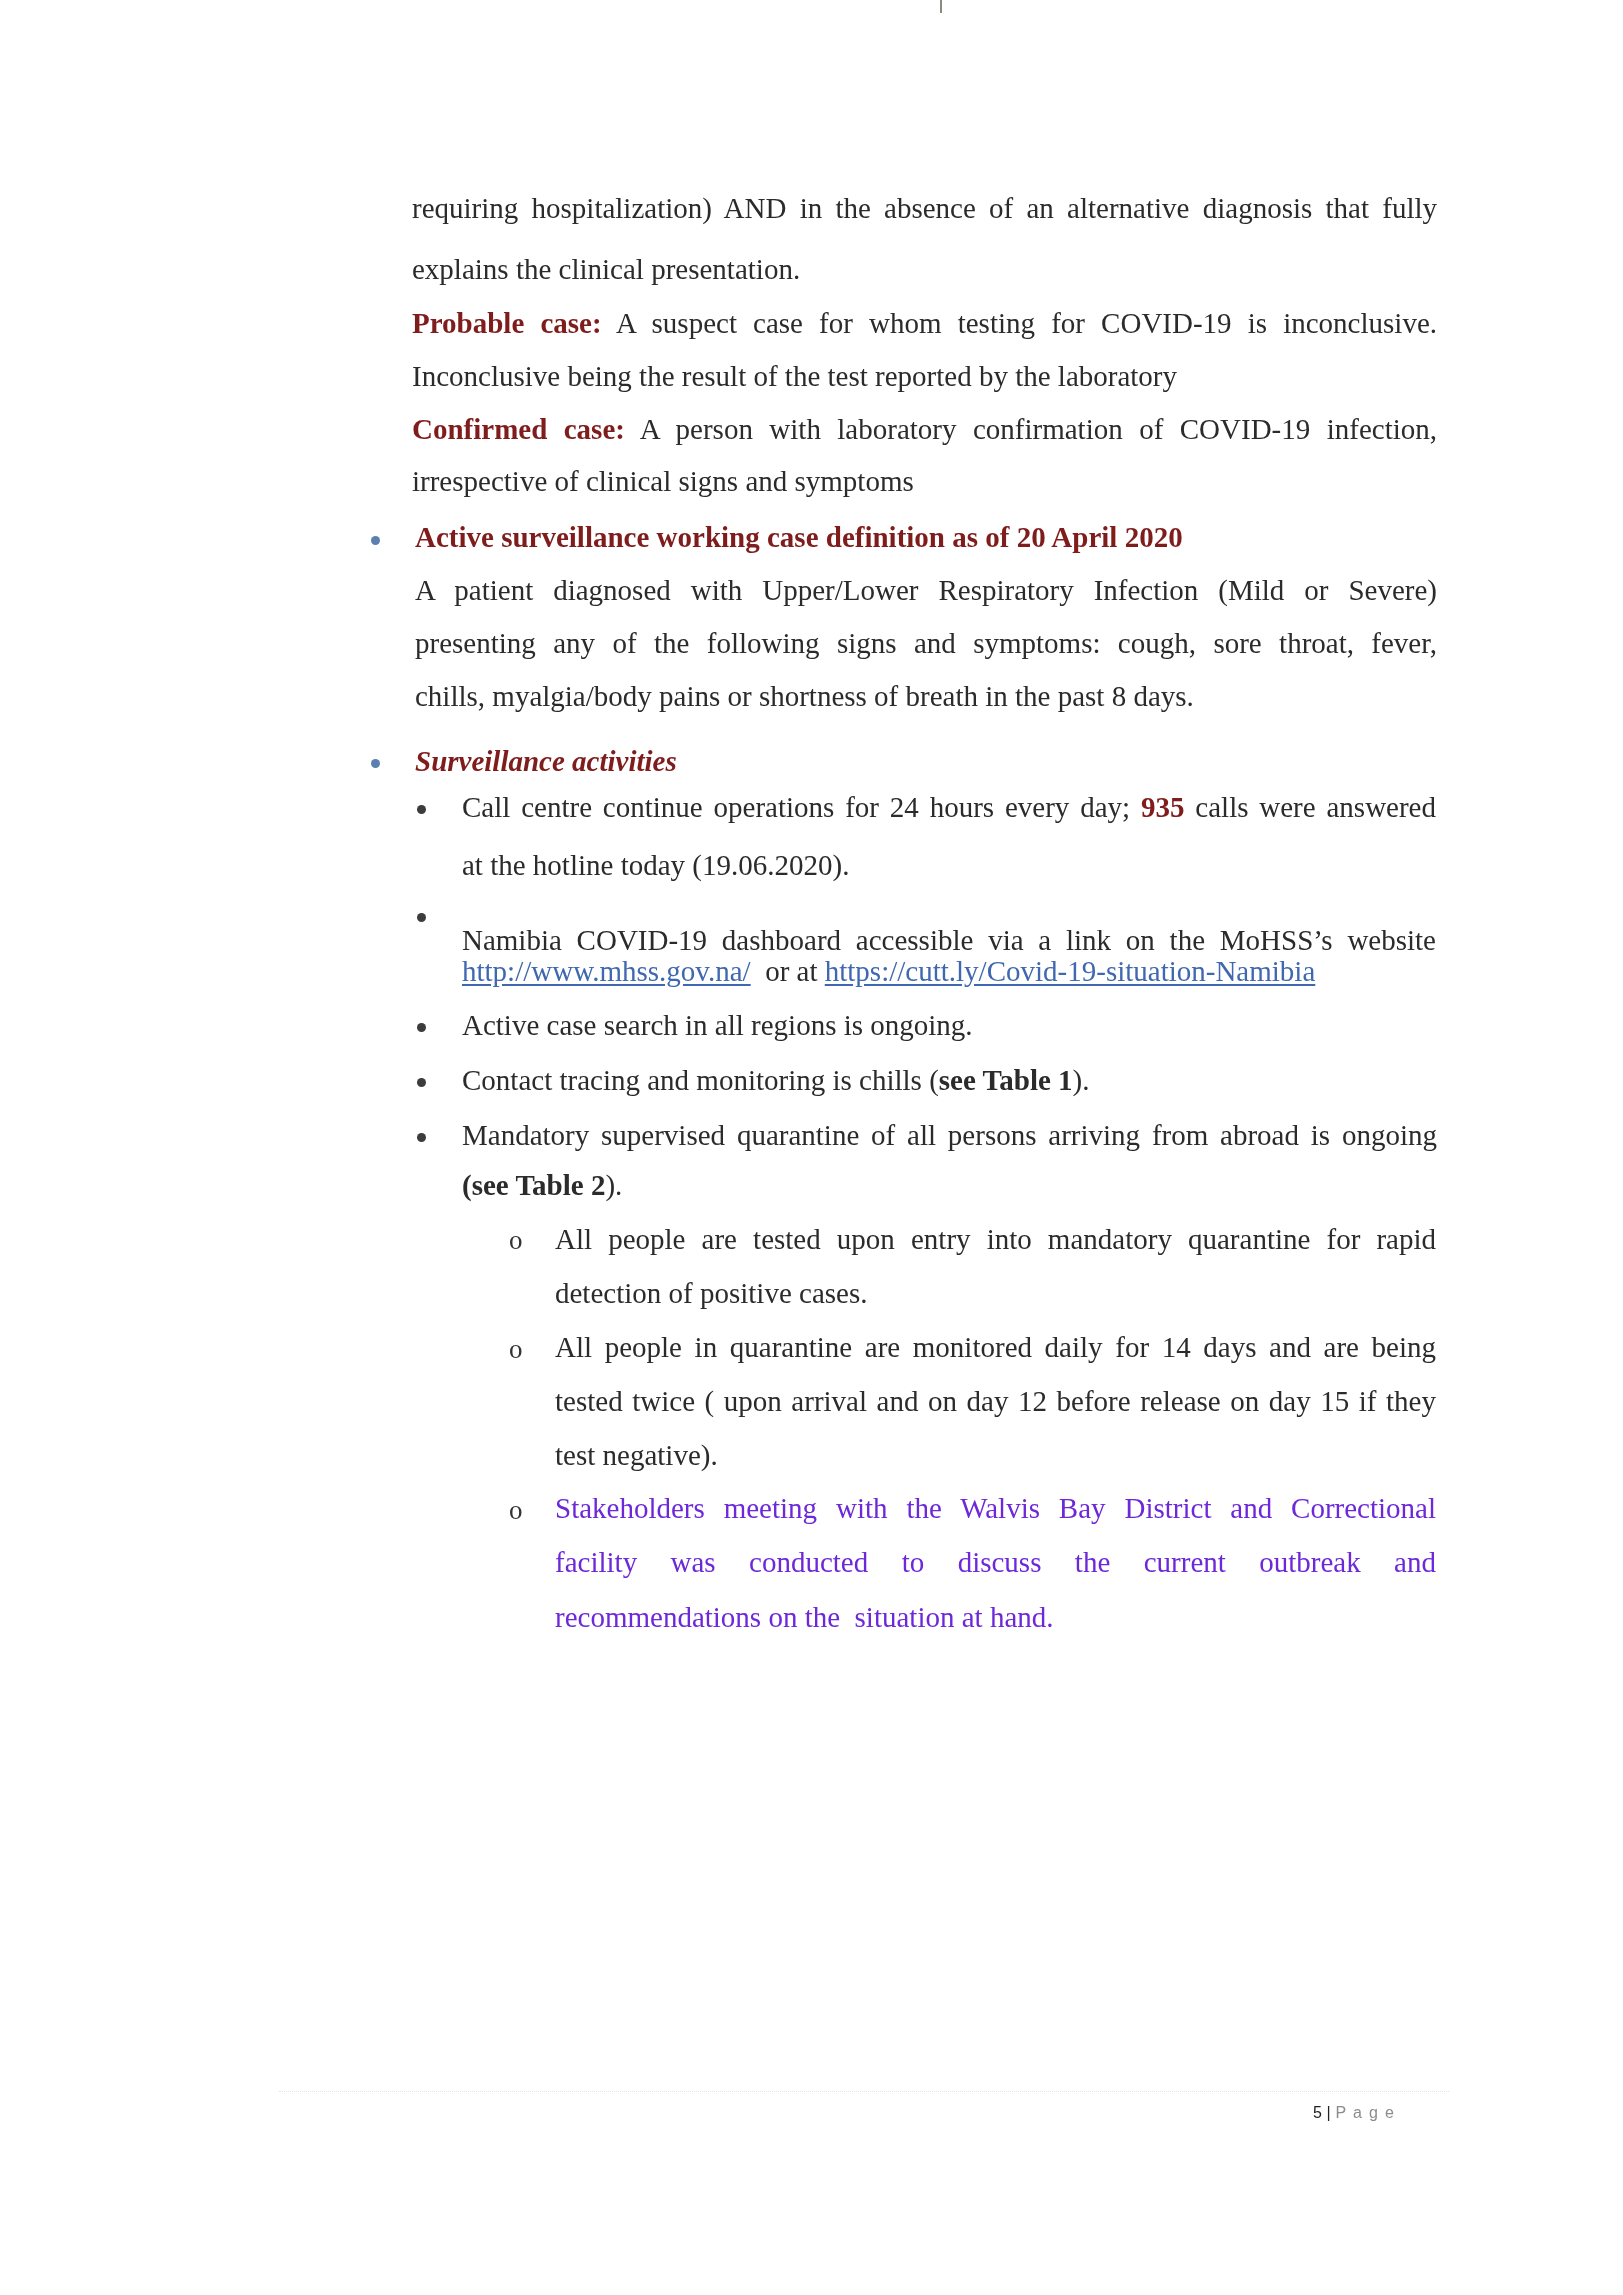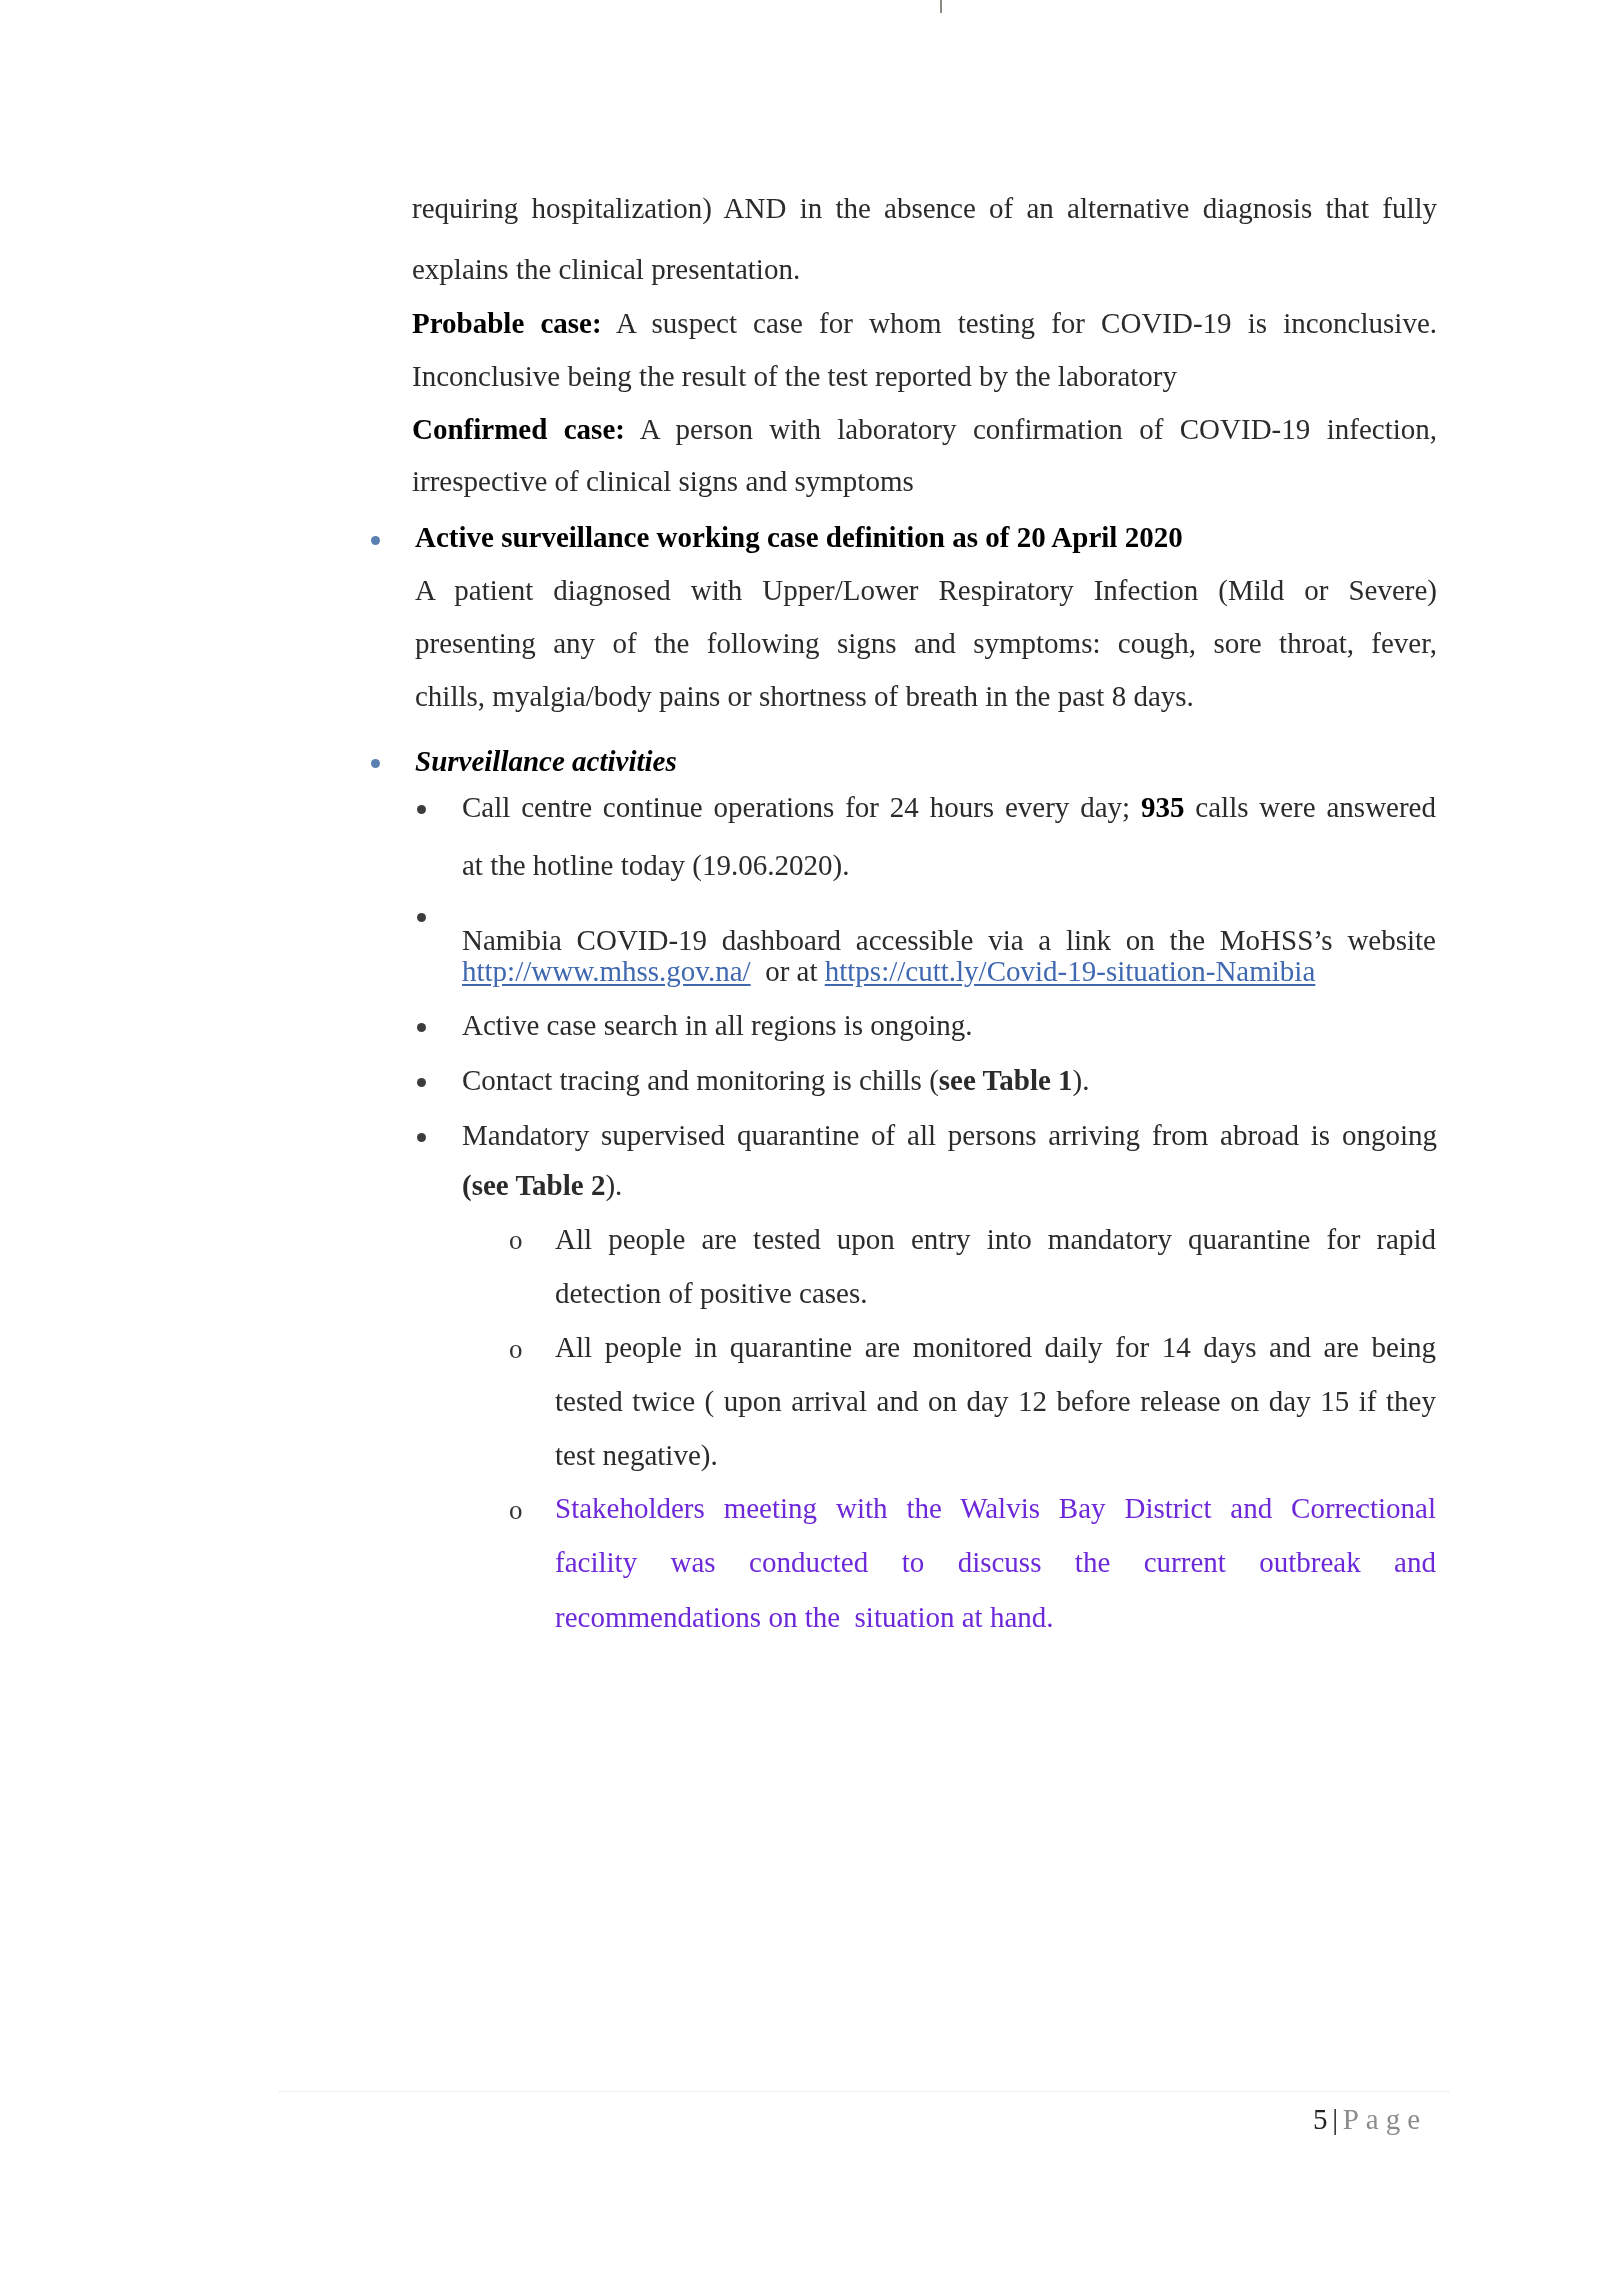--- a/index.html
+++ b/index.html
@@ -1,31 +1,31 @@
 <!DOCTYPE html>
 <html style="font-size:12.6px"><head>
 <meta charset="utf-8">
 <style>
   html, body { margin: 0; padding: 0; background: #ffffff; }
   body { width: 1623px; height: 2295px; position: relative; overflow: hidden;
          font-family: "Liberation Serif", "DejaVu Serif", serif; color: #2b2b2b; }
   .line { position: absolute; font-size: 29px; line-height: 1; white-space: nowrap; }
   .j { text-align: justify; text-align-last: justify; white-space: normal; }
-  .blue { color: #000000; }
+  .blue { color: #7f1d1d; }
   .bold { font-weight: bold; }
   .ital { font-style: italic; }
   .link { color: #3f68b0; text-decoration: underline; text-underline-offset: 3.1px; }
   .gray { color: #6d28d9; }
   .bullet { position: absolute; width: 9.4px; height: 9.4px; border-radius: 50%; background: #3c3c3c; }
   .bullet.b1 { background: #5b7fb0; }
   .obullet { position: absolute; font-size: 27px; line-height: 1; color: #333; }
   .footer-rule { position: absolute; left: 279px; top: 2091px; width: 1170px; height: 0;
                  border-top: 1.6px dotted #e4e4e4; }
-  .pagenum { position: absolute; top: 2105px; left: 1313px; font-family: Liberation Serif, serif;
-             font-size: 29px; line-height: 1; white-space: nowrap; }
+  .pagenum { position: absolute; top: 2105px; left: 1313px; font-family: Liberation Sans, sans-serif;
+             font-size: 16px; line-height: 1; white-space: nowrap; }
   .pagenum .n { color: #222; }
   .pagenum .sep { color: #222; margin: 0 4.7px; }
   .pagenum .p { color: #8c8c8c; letter-spacing: 7px; }
   .scanmark { position: absolute; left: 940px; top: 0; width: 2.4px; height: 12.6px; background: #8a8a80; }
 </style>
 </head>
 <body>
 
 <div class="scanmark"></div>
 

